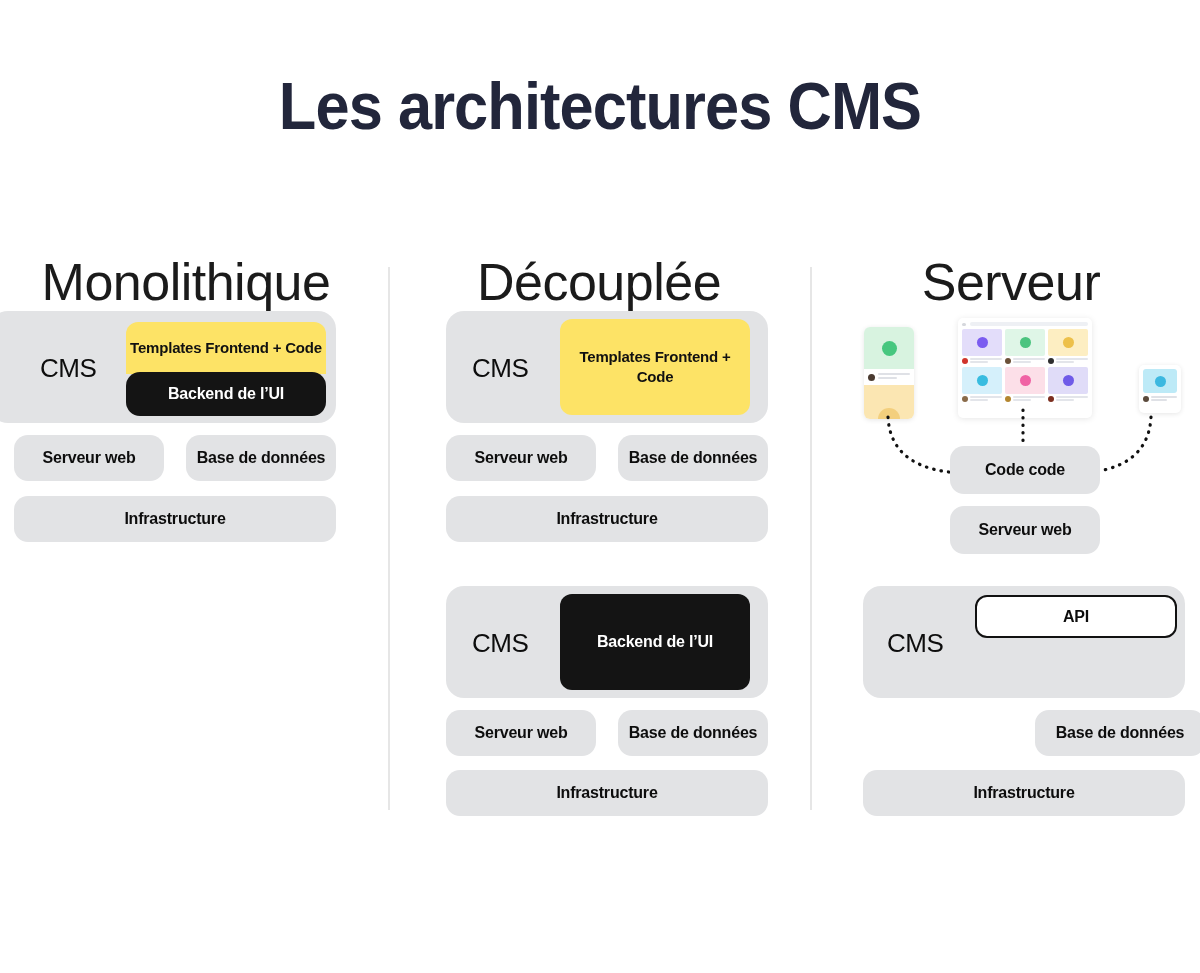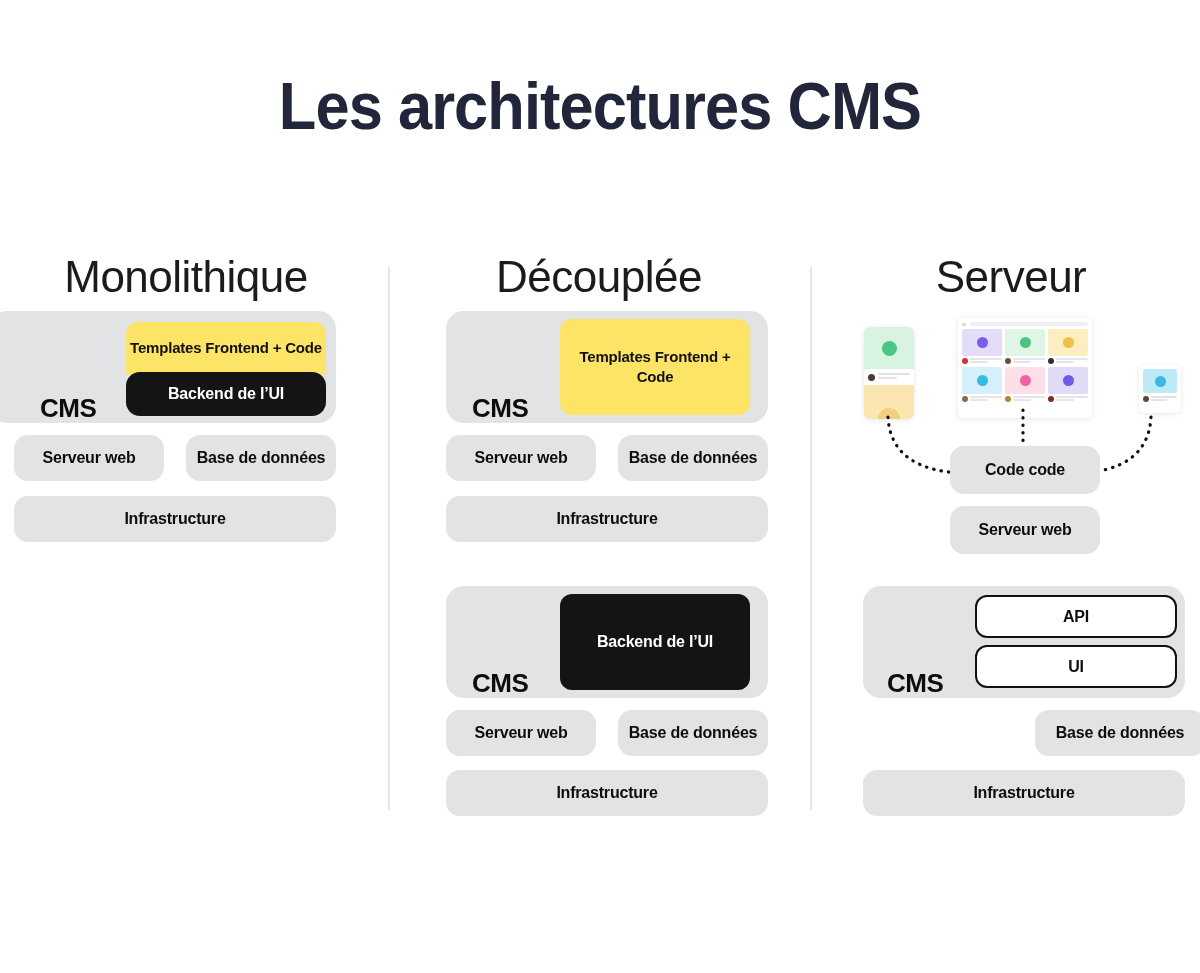--- a/index.html
+++ b/index.html
@@ -40,21 +40,21 @@
     background: #e6e6e6;
   }
   #divider-1 { left: 388px; }
   #divider-2 { left: 810px; }
 
   
   .col-heading {
     position: absolute;
     font-family: "Liberation Sans", sans-serif;
     font-weight: normal;
-    font-size: 44px;
+    font-size: 52px;
     color: #1b1b1b;
     letter-spacing: -0.5px;
     white-space: nowrap;
     text-align: center;
   }
   #heading-mono   { top: 252px; left: 0;    width: 372px; }
   #heading-decoup { top: 252px; left: 400px; width: 398px; }
   #heading-head   { top: 252px; left: 822px; width: 378px; }
 
   
@@ -74,25 +74,24 @@
   }
   .cms-shell {
     position: absolute;
     background: #e2e3e5;
     border-radius: 18px;
     box-sizing: border-box;
   }
   .cms-label {
     position: absolute;
     font-family: "Liberation Sans", sans-serif;
-    font-weight: bold;
+    font-weight: normal;
     font-size: 26px;
     color: #0d0d0d;
     letter-spacing: -0.5px;
-    margin-top: 40px;
   }
   .yellow-box {
     position: absolute;
     background: #fde366;
     display: flex;
     align-items: center;
     justify-content: center;
     text-align: center;
     font-family: "Liberation Sans", sans-serif;
     font-weight: bold;
@@ -349,17 +348,16 @@
   <path d="M 163 5 L 163 58" fill="none" stroke="#111111" stroke-width="3.2" stroke-linecap="round" stroke-dasharray="0.5 7"></path>
   <path d="M 291 12 C 289 52, 258 66, 222 68" fill="none" stroke="#111111" stroke-width="3.2" stroke-linecap="round" stroke-dasharray="0.5 7"></path>
 </svg>
 
 <div class="grey-box" style="left:950px; top:446px; width:150px; height:48px;">Code code</div>
 <div class="grey-box" style="left:950px; top:506px; width:150px; height:48px;">Serveur web</div>
 
 <div class="cms-shell" style="left:863px; top:586px; width:322px; height:112px;">
   <div class="cms-label" style="left:24px; top:42px;">CMS</div>
   <div class="outline-box" style="left:112px; top:9px; width:202px; height:43px;">API</div>
-  <div class="outline-box" style="left:112px; top:59px; width:202px; height:43px;">UI</div>
 </div>
 
 <div class="grey-box" style="left:1035px; top:710px; width:170px; height:46px;">Base de données</div>
 <div class="grey-box" style="left:863px; top:770px; width:322px; height:46px;">Infrastructure</div>
 
 </body></html>

